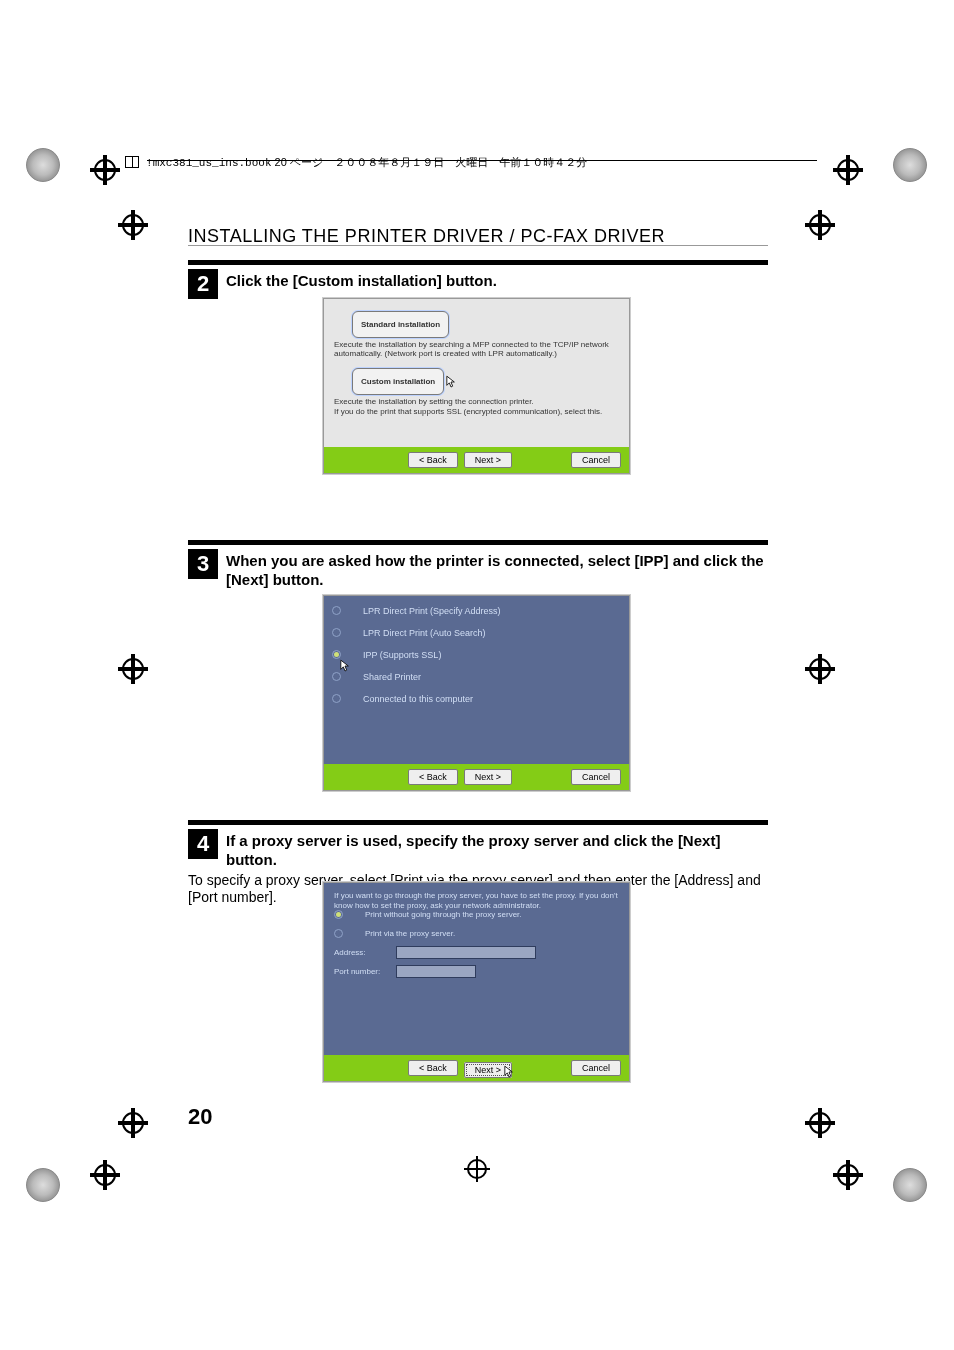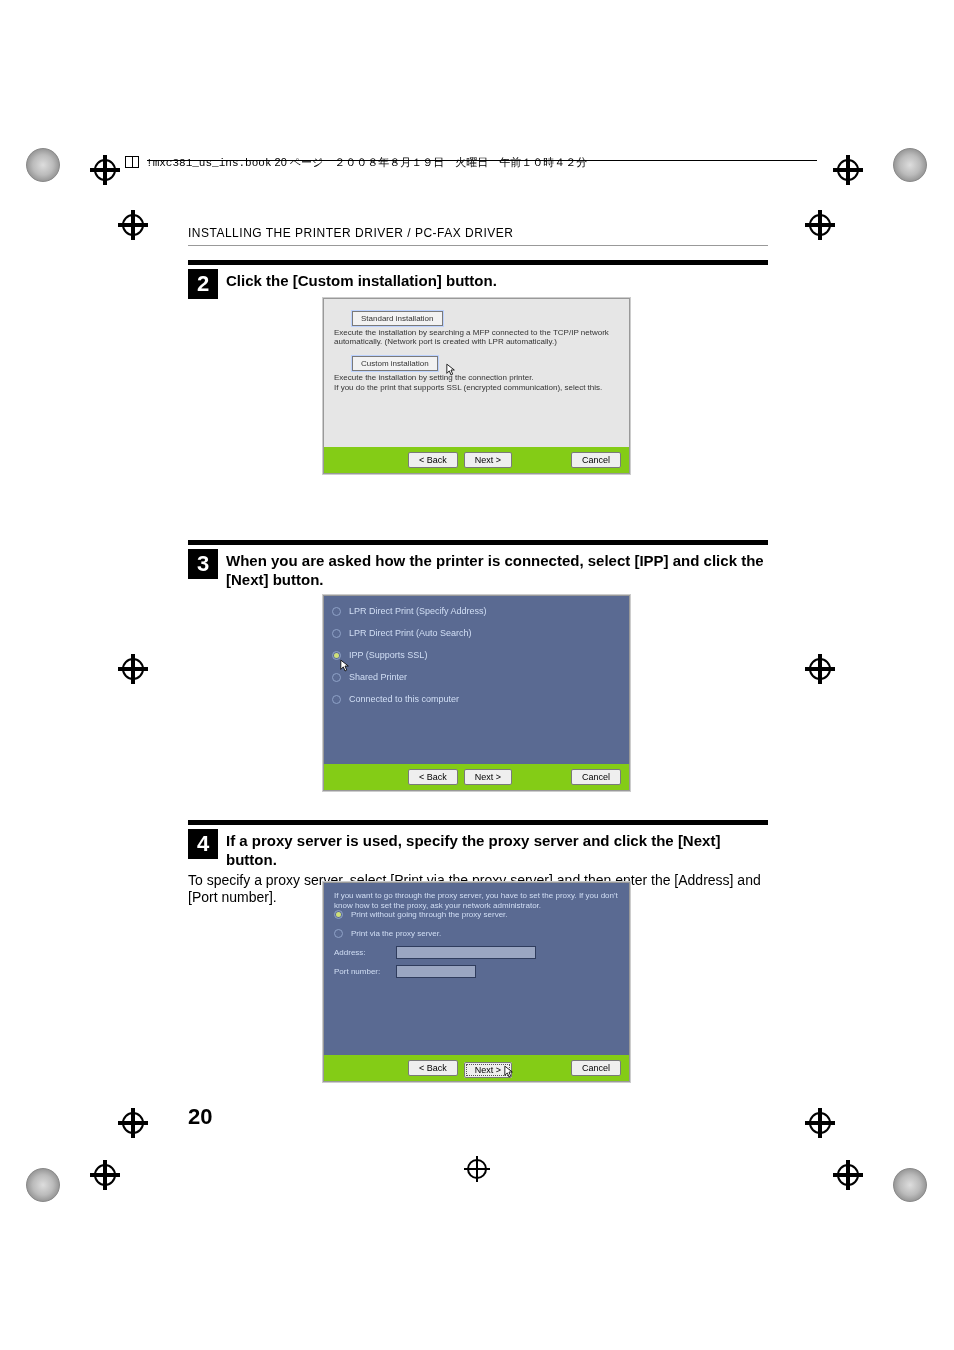--- a/index.html
+++ b/index.html
@@ -12,21 +12,21 @@
   .cross .ring { position:absolute; left:4px; top:4px; width:22px; height:22px; border:2px solid #000; border-radius:50%; }
 
   
   .bookbar { position: absolute; left: 147px; top: 160px; width: 670px; height: 20px; border-top: 1px solid #000; }
   .bookbar-inner { position: absolute; top: -6px; left: -22px; font-size: 11px; white-space: nowrap; }
   .bookbar-inner .bookicon { display:inline-block; width:14px; height:12px; border:1px solid #000; margin-right:4px; vertical-align:middle; position:relative; top:-1px;}
   .bookbar-inner .bookicon::after{content:""; position:absolute; left:6px; top:0; width:1px; height:100%; background:#000;}
   .filename { font-family: "Courier New", monospace; font-size: 11px; }
 
   
-  .sectionhead { position: absolute; left: 188px; top: 226px; font-size: 12px; letter-spacing: .5px; text-align: center; }
+  .sectionhead { position: absolute; left: 188px; top: 226px; font-size: 18px; letter-spacing: .5px; text-align: center; }
   .hr-thin { position:absolute; left:188px; top:245px; width:580px; height:1px; background:#999; }
 
   
   .step { position: absolute; left: 188px; width: 580px; }
   .step .bar { height: 5px; background: #000; width: 100%; }
   .step .row { display:flex; align-items:flex-start; gap:8px; margin-top:4px; }
   .step .num { width:30px; height:30px; background:#000; color:#fff; font-weight:bold; font-size:22px; display:flex; align-items:center; justify-content:center; flex:0 0 30px; }
   .step .title { font-weight:bold; font-size:15px; line-height:1.25; padding-top:3px; }
   .step .body { font-size:14px; line-height:1.25; margin-left:38px; }
 
@@ -37,26 +37,26 @@
   
   .dlg { position:absolute; background:#5a6a92; border:1px solid #999; box-shadow: 0 0 0 1px #ccc; }
   .dlg .btnrow { position:absolute; left:0; right:0; bottom:0; height:26px; background:#84cc16; display:flex; align-items:center; padding:0 8px; gap:6px; }
   .dlg .btnrow .spacer { flex:1; }
   .winbtn { font-size:9px; padding:2px 10px; background:#efefef; border:1px solid #7a7a7a; border-radius:2px; cursor:pointer; }
   .winbtn.primary { outline:1px dotted #555; outline-offset:-3px; }
 
   
   #dlg1 { left: 323px; top: 298px; width: 307px; height: 176px; background:#e6e6e6; }
   #dlg1 .inner { position:absolute; inset:8px 10px 26px 10px; background:#e6e6e6; font-size:8px; color:#333; }
-  .stdbtn { display:inline-block; padding:2px 8px; border:1px solid #7a7a7a; background:#f2f2f2; font-size:8px; border-radius:0; cursor:pointer; box-shadow:0 0 0 1px #bcd2ff; }
+  .stdbtn { display:inline-block; padding:8px 8px; border:1px solid #7a7a7a; background:#f2f2f2; font-size:8px; border-radius:6px; cursor:pointer; box-shadow:0 0 0 1px #bcd2ff;font-weight:bold; }
 
   
   #dlg2 { left: 323px; top: 595px; width: 307px; height: 196px; }
   #dlg2 .inner { position:absolute; inset:6px 8px 26px 8px; color:#d2dff5; font-size:9px; display:flex; flex-direction:column; gap:12px; padding-top:4px;}
-  .radio-line { display:flex; align-items:center; gap:8px; }
+  .radio-line { display:flex; gap:22px; }
   .radio { width:9px; height:9px; border:1px solid #8fa2c8; border-radius:50%; background:#5a6a92; display:inline-block; position:relative;}
   .radio.sel::after{content:""; position:absolute; left:1px; top:1px; width:5px; height:5px; background:#cfe07a; border-radius:50%;}
   .cursor-arrow { position:absolute; width:10px; height:14px; }
   .cursor-arrow svg path { fill:#fff; stroke:#000; stroke-width:1; }
 
   
   #dlg3 { left: 323px; top: 882px; width: 307px; height: 200px; }
   #dlg3 .inner { position:absolute; inset:8px 10px 26px 10px; color:#d2dff5; font-size:8px; }
   .txtfield { display:inline-block; background:#fff; border:1px solid #2f3c5d; height:13px; width:140px; vertical-align:middle;}
   .txtfield.disabled { background:#9aa6c2; }

